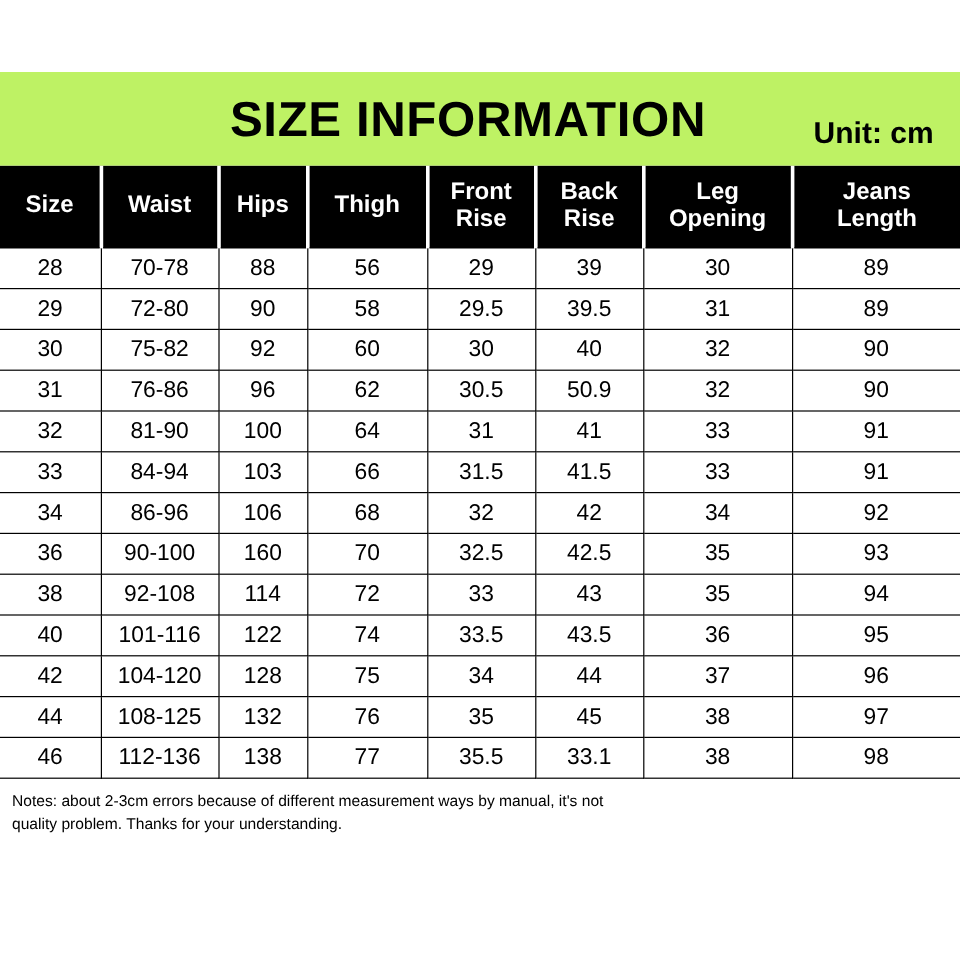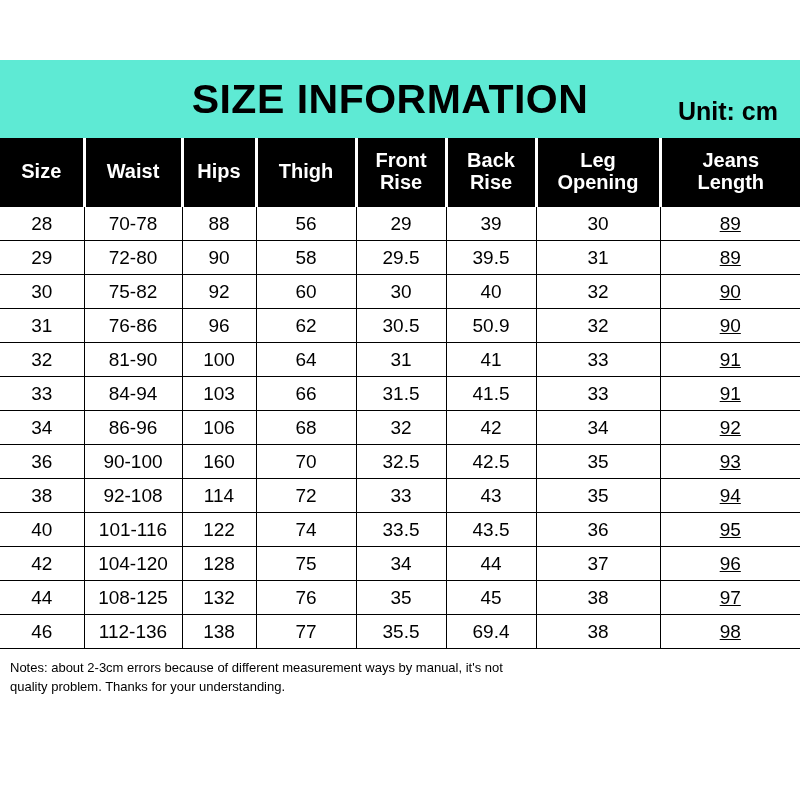--- a/index.html
+++ b/index.html
@@ -25,21 +25,21 @@
     height: 60px;
     background: #ffffff;
     flex: 0 0 auto;
   }
   .bottom-spacer {
     flex: 1 1 auto;
     background: #ffffff;
   }
   
   .banner {
-    background: #5eead4;
+    background: #bef264;
     height: 78px;
     flex: 0 0 auto;
     display: flex;
     align-items: center;
     justify-content: center;
     position: relative;
   }
   .banner-title {
     font-size: 41px;
     font-weight: bold;
@@ -92,21 +92,20 @@
     text-align: center;
     vertical-align: middle;
     height: 33px;
     border-bottom: 1px solid #000000;
     border-right: 1px solid #000000;
     background: #ffffff;
     padding: 0 2px;
   }
   table.size-table tr.data-row td:last-child {
     border-right: none;
-    text-decoration: underline;
   }
   table.size-table tr.data-row:first-child td {
     border-top: 1px solid #000000;
   }
   
   col.c0 { width: 84px; }
   col.c1 { width: 98px; }
   col.c2 { width: 74px; }
   col.c3 { width: 100px; }
   col.c4 { width: 90px; }
@@ -280,21 +279,21 @@
             <td>45</td>
             <td>38</td>
             <td>97</td>
           </tr>
           <tr class="data-row">
             <td>46</td>
             <td>112-136</td>
             <td>138</td>
             <td>77</td>
             <td>35.5</td>
-            <td>69.4</td>
+            <td>33.1</td>
             <td>38</td>
             <td>98</td>
           </tr>
         </tbody>
     </table>
   </div>
 
   <div class="notes">
     <p>Notes: about 2-3cm errors because of different measurement ways by manual, it's not</p>
     <p>quality problem.  Thanks for your understanding.</p>

